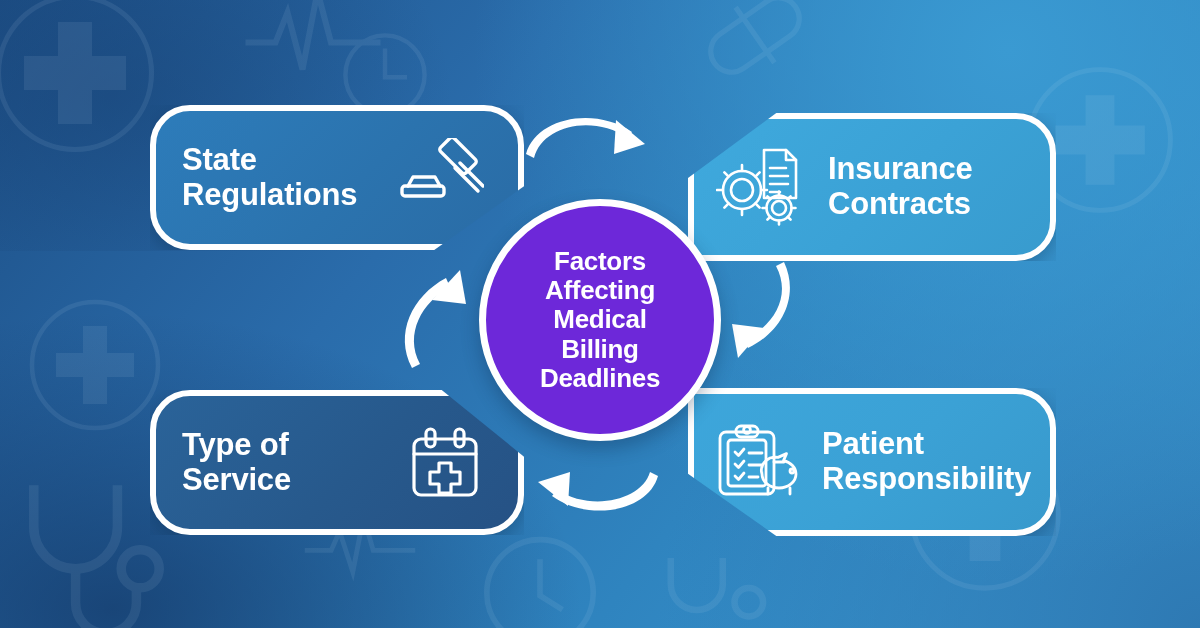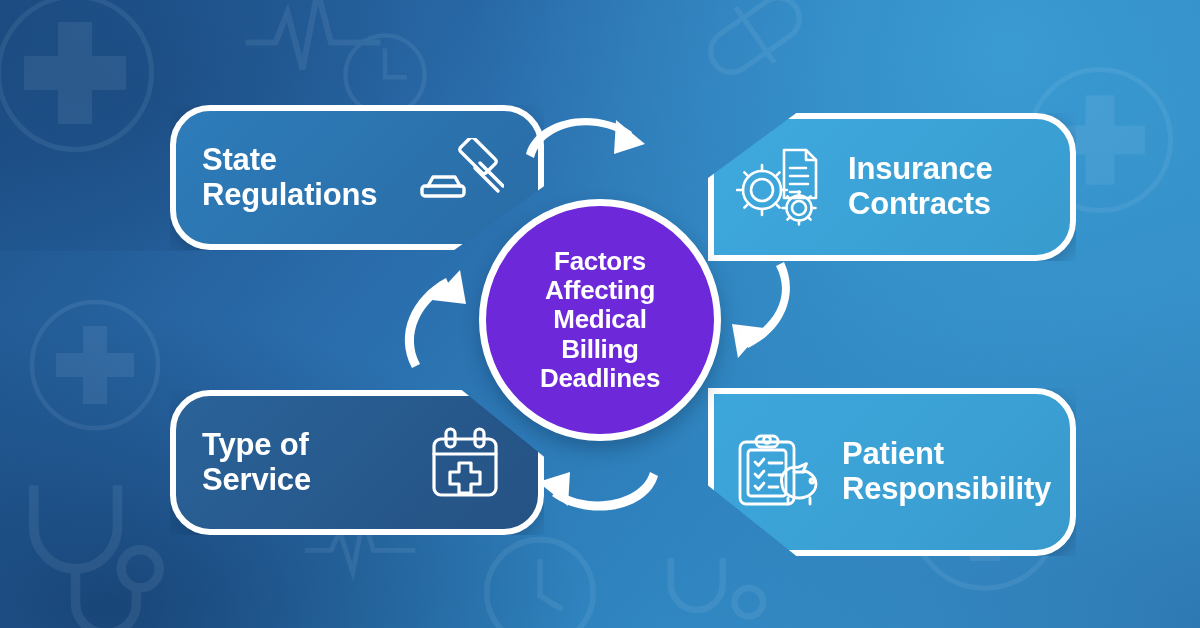--- a/index.html
+++ b/index.html
@@ -36,21 +36,20 @@
   .watermarks { position:absolute; inset:0; opacity:.085; }
   .watermarks svg { position:absolute; display:block; }
 
   
   .card {
     position:absolute;
     border:6px solid #ffffff;
     display:flex;
     align-items:flex-start;
     filter:drop-shadow(0 6px 10px rgba(10,38,70,.33));
-    margin-left:20px;
   }
   .card-inner {
     display:flex; align-items:center; gap:18px;
     width:100%; height:100%;
     padding:0 26px;
   }
   .card-label {
     color:#ffffff;
     font-weight:bold;
     font-size:31px;
@@ -80,21 +79,21 @@
 
   #card-type {
     left:150px; top:390px; width:374px; height:145px;
     background:linear-gradient(135deg,#2a6399 0%,#27598c 55%,#265285 100%);
     border-radius:40px 0 40px 40px;
     clip-path:polygon(0 0,78% 0,100% 46%,100% 100%,0 100%);
   }
   #card-type .card-inner { justify-content:space-between; padding-right:36px;gap:27px; }
 
   #card-patient {
-    left:688px; top:388px; width:368px; height:168px;
+    left:688px; top:388px; width:368px; height:148px;
     background:linear-gradient(135deg,#3da6db 0%,#3ba1d5 55%,#3899cc 100%);
     border-radius:0 40px 40px 40px;
     clip-path:polygon(0 0,100% 0,100% 100%,24% 100%,0 58%);
   }
   #card-patient .card-inner { justify-content:flex-start; gap:20px; padding-left:22px; }
 
   
   #hub {
     position:absolute;
     left:479px; top:199px;

